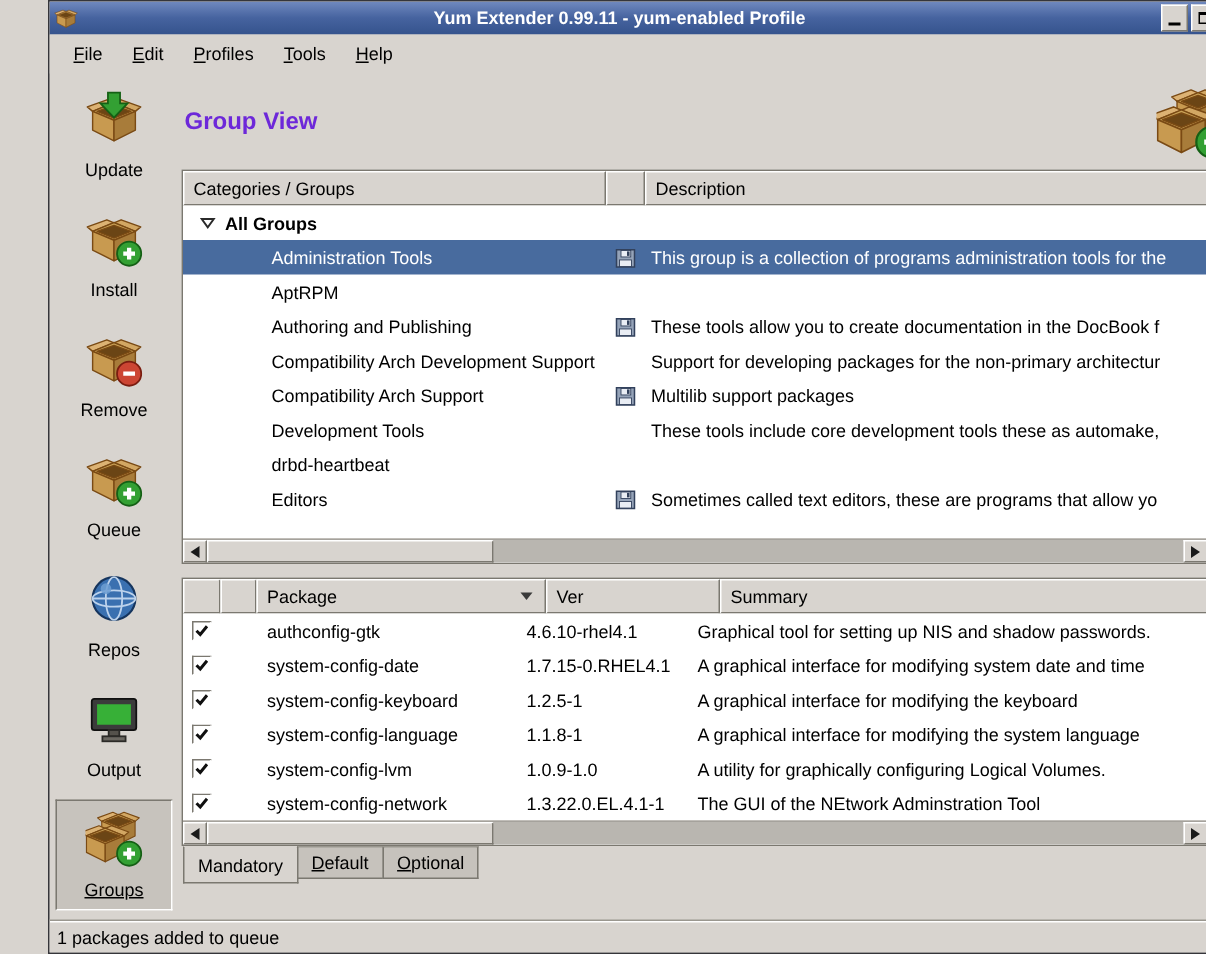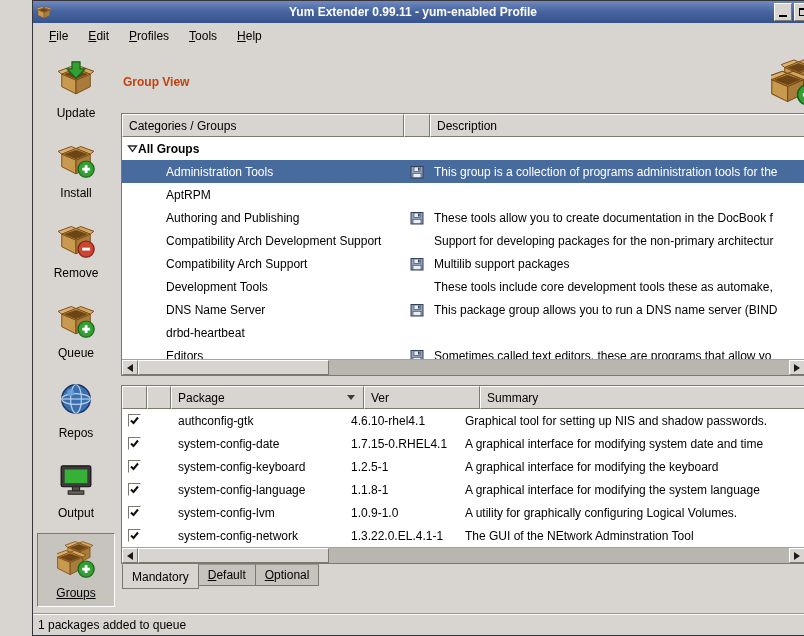--- a/index.html
+++ b/index.html
@@ -28,21 +28,21 @@
   
   .app-body { flex: 1; display: flex; min-height: 0; }
   .sidebar { width: 86px; flex: none; padding: 4px; display: flex; flex-direction: column; gap: 6px; }
   .side-item { height: 74px; display: flex; flex-direction: column; align-items: center; justify-content: center; gap: 8px; border: 1px solid transparent; }
   .side-item.active { background: #c7c3bd; border-color: #7b7870 #ffffff #ffffff #7b7870; text-decoration: underline; }
   .side-icon { width: 38px; height: 38px; display: flex; }
   .side-label { font-size: 12px; }
 
   .main { flex: 1; display: flex; flex-direction: column; min-width: 0; padding: 0 12px 0 2px; }
   .heading-row { height: 64px; flex: none; display: flex; align-items: center; padding: 2px 2px 0 2px; }
-  .page-title { flex: 1; font-size: 12px; font-weight: bold; margin: 0; color: #c2410c; }
+  .page-title { flex: 1; font-size: 16px; font-weight: bold; margin: 0; color: #6d28d9; }
   .heading-icon { width: 48px; height: 48px; display: flex; margin-right: 2px; }
 
   
   .table-frame { display: flex; border: 1px solid #7b7870; background: #fff; }
   .upper-frame { height: 263px; flex: none; }
   .lower-frame { height: 179px; flex: none; margin-top: 9px; }
   .t-left { flex: 1; display: flex; flex-direction: column; min-width: 0; background: #fff; }
   .t-header { height: 23px; flex: none; display: flex; }
   .th { background: #d8d4cf; border: 1px solid; border-color: #ffffff #7b7870 #7b7870 #ffffff; display: flex; align-items: center; padding: 0 6px; overflow: hidden; white-space: nowrap; }
   .th-cat { width: 282px; flex: none; }
@@ -52,23 +52,23 @@
   .th-blank { width: 24px; flex: none; padding: 0; }
   .th-pkg { width: 193px; flex: none; justify-content: space-between; }
   .th-ver { width: 116px; flex: none; }
   .th-sum { flex: 1; }
   .sort-arrow { width: 0; height: 0; border-left: 4px solid transparent; border-right: 4px solid transparent; border-top: 5px solid #3a3a3a; margin-right: 2px; }
 
   .t-rows { flex: 1; overflow: hidden; background: #fff; }
   .row { height: 23px; display: flex; align-items: center; white-space: nowrap; }
   .row.selected { background: #486b9e; color: #fff; }
   .cell { overflow: hidden; }
-  .c-root { width: 282px; flex: none; display: flex; align-items: center; gap: 0; padding-left: 5px; font-weight: bold; }
+  .c-root { width: 282px; flex: none; display: flex; align-items: center; gap: 6px; padding-left: 11px; font-weight: bold; }
   .expander { width: 11px; height: 11px; display: flex; }
-  .c-name { width: 282px; flex: none; padding-left: 44px; }
+  .c-name { width: 282px; flex: none; padding-left: 59px; }
   .c-icon { width: 26px; flex: none; display: flex; justify-content: center; }
   .c-desc { flex: 1; padding-left: 4px; }
   .c-check { width: 25px; flex: none; display: flex; justify-content: center; }
   .c-blank { width: 24px; flex: none; }
   .c-pkg { width: 173px; flex: none; padding-left: 7px; }
   .c-ver { width: 116px; flex: none; padding-left: 7px; }
   .c-sum { flex: 1; padding-left: 5px; }
   .checkbox { width: 13px; height: 13px; background: #fff; border: 1px solid; border-color: #7b7870 #ffffff #ffffff #7b7870; display: flex; align-items: center; justify-content: center; }
 
   
@@ -359,32 +359,20 @@
                   </svg>
                 </div>
                 <div class="c-desc cell">Multilib support packages</div>
               </div>
               <div class="row">
                 <div class="c-name cell">Development Tools</div>
                 <div class="c-icon cell"></div>
                 <div class="c-desc cell">These tools include core development tools these as automake,</div>
               </div>
               <div class="row">
-                <div class="c-name cell">DNS Name Server</div>
-                <div class="c-icon cell">
-                  <svg viewBox="0 0 14 14" width="14" height="14">
-                    <rect x="1" y="1.5" width="12" height="11.5" fill="#95a3b8" stroke="#32415c"></rect>
-                    <rect x="4" y="2" width="6.5" height="4.3" fill="#e9edf4" stroke="#32415c" stroke-width="0.6"></rect>
-                    <rect x="8" y="2.6" width="1.7" height="3" fill="#32415c"></rect>
-                    <rect x="3" y="8.3" width="8" height="4.4" fill="#e9edf4" stroke="#32415c" stroke-width="0.6"></rect>
-                  </svg>
-                </div>
-                <div class="c-desc cell">This package group allows you to run a DNS name server (BIND</div>
-              </div>
-              <div class="row">
                 <div class="c-name cell">drbd-heartbeat</div>
                 <div class="c-icon cell"></div>
                 <div class="c-desc cell"></div>
               </div>
               <div class="row">
                 <div class="c-name cell">Editors</div>
                 <div class="c-icon cell">
                   <svg viewBox="0 0 14 14" width="14" height="14">
                     <rect x="1" y="1.5" width="12" height="11.5" fill="#95a3b8" stroke="#32415c"></rect>
                     <rect x="4" y="2" width="6.5" height="4.3" fill="#e9edf4" stroke="#32415c" stroke-width="0.6"></rect>

